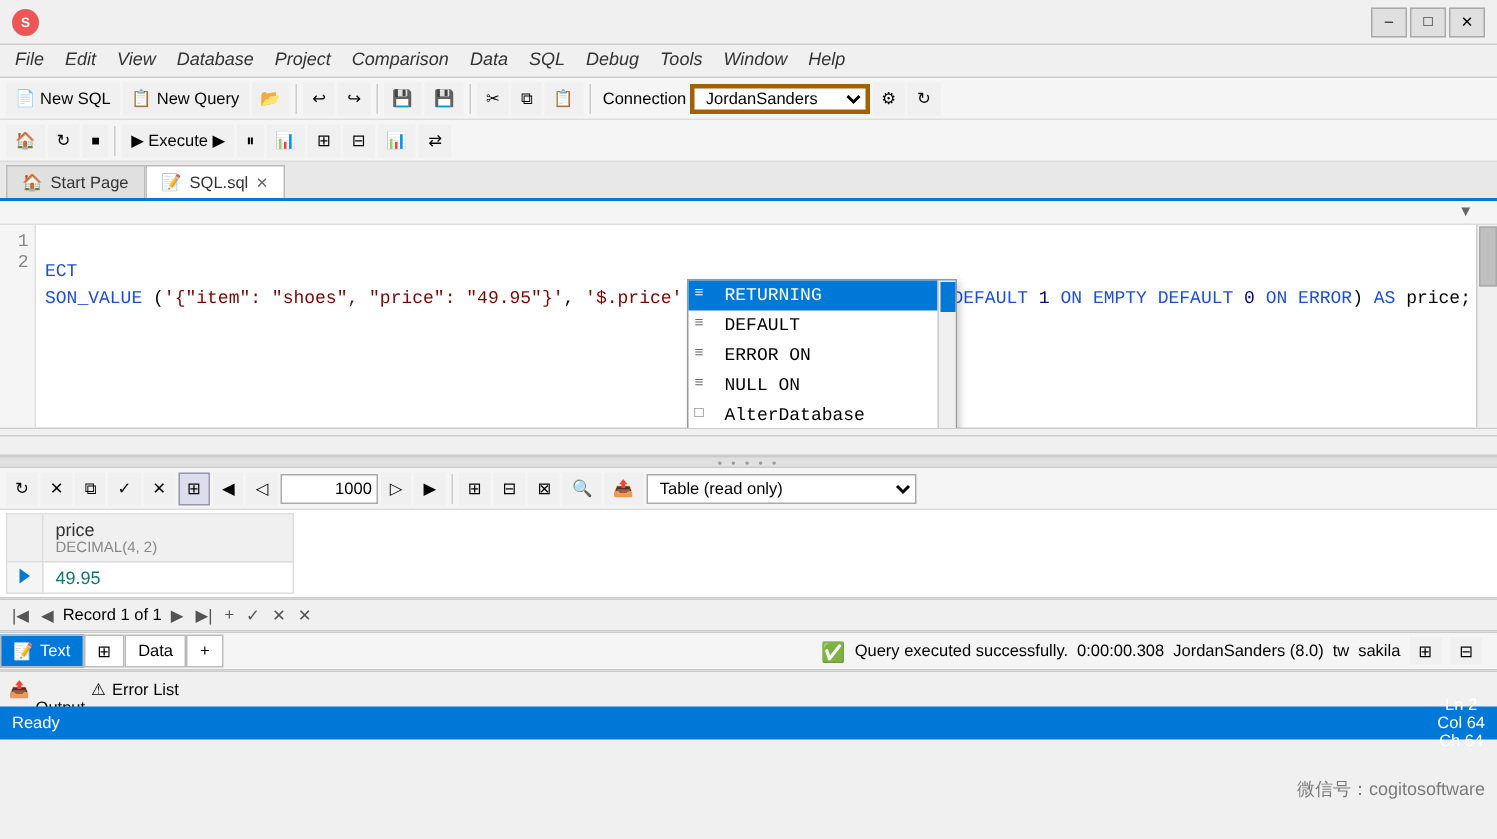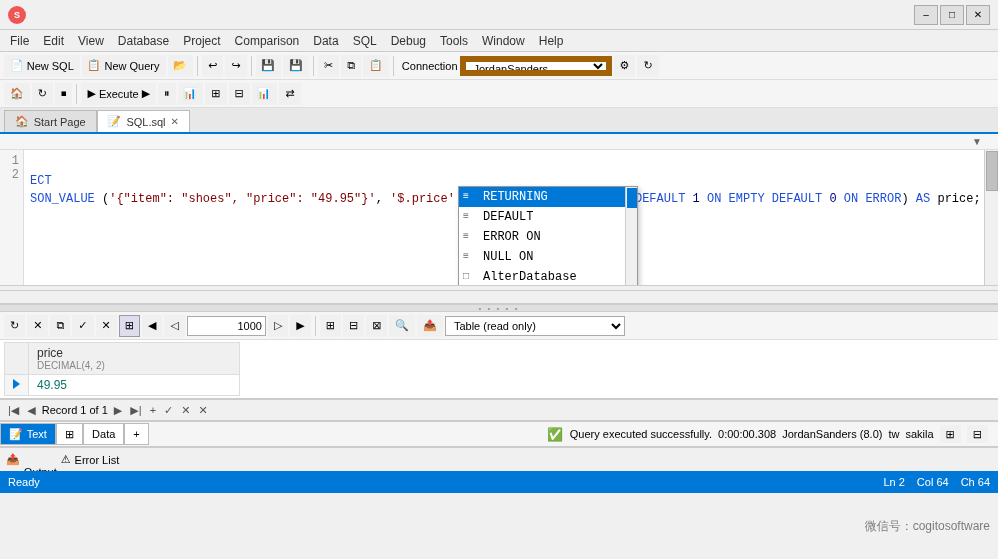--- a/index.html
+++ b/index.html
@@ -19,24 +19,24 @@
     .title-bar-logo { width: 18px; height: 18px; background: #e55; border-radius: 50%; display: flex; align-items: center; justify-content: center; color: white; font-size: 9px; font-weight: bold; }
     .title-bar-title { font-size: 12px; color: #333; }
     .title-bar-controls { display: flex; gap: 2px; }
     .title-bar-btn { width: 24px; height: 20px; background: #e0e0e0; border: 1px solid #aaa; cursor: pointer; display: flex; align-items: center; justify-content: center; font-size: 10px; }
 
     
     .menu-bar {
       background: #f0f0f0;
       height: 22px;
       display: flex;
-      align-items: center;
       padding: 0 4px;
       border-bottom: 1px solid #ccc;
       gap: 2px;
+      font-style: italic;
     }
     .menu-item { padding: 2px 6px; font-size: 12px; cursor: pointer; color: #333; }
 
     
     .toolbar1 {
       background: #f5f5f5;
       height: 28px;
       display: flex;
       align-items: center;
       padding: 0 4px;
@@ -62,24 +62,24 @@
       align-items: center;
       gap: 3px;
       font-size: 11px;
       white-space: nowrap;
     }
     .tb-separator { width: 1px; height: 20px; background: #ccc; margin: 0 2px; }
     .connection-label { font-size: 11px; margin-left: 4px; }
     .connection-combo {
       height: 20px;
       font-size: 11px;
-      border: 6px solid #a16207;
+      border: 3px solid #a16207;
       background: white;
       padding: 0 4px;
-      width: 152px;
+      width: 120px;
     }
 
     
     .tab-bar {
       background: #e8e8e8;
       height: 26px;
       display: flex;
       align-items: flex-end;
       border-bottom: 2px solid #0078d7;
       padding: 0 0 0 4px;
@@ -200,21 +200,21 @@
     .result-toolbar {
       height: 28px;
       background: #f5f5f5;
       border-bottom: 1px solid #ddd;
       display: flex;
       align-items: center;
       padding: 0 4px;
       gap: 2px;
     }
     .limit-input {
-      width: 79px;
+      width: 65px;
       height: 20px;
       border: 1px solid #aaa;
       font-size: 11px;
       text-align: right;
       padding: 0 3px;
     }
     .table-select {
       height: 20px;
       border: 1px solid #aaa;
       font-size: 11px;
@@ -226,21 +226,21 @@
     
     .results-container {
       background: white;
       flex: 1;
       overflow: auto;
       border-bottom: 1px solid #ccc;
     }
     .results-table {
       border-collapse: collapse;
       font-size: 12px;
-      width: 236px;
+      width: 192px;
     }
     .results-table th {
       background: #f0f0f0;
       border: 1px solid #ddd;
       padding: 3px 8px;
       text-align: left;
       font-weight: normal;
       color: #333;
       white-space: nowrap;
     }
@@ -300,21 +300,22 @@
       align-items: center;
       padding: 0 8px;
       gap: 10px;
       color: white;
       font-size: 11px;
     }
     .status-bar-right {
       margin-left: auto;
       display: flex;
       align-items: center;
-      gap: 12px;
+      gap: 0;
+      flex-direction: column;
     }
 
     
     .output-bar {
       height: 24px;
       background: #f0f0f0;
       border-top: 1px solid #ccc;
       display: flex;
       align-items: center;
       padding: 0 6px;

